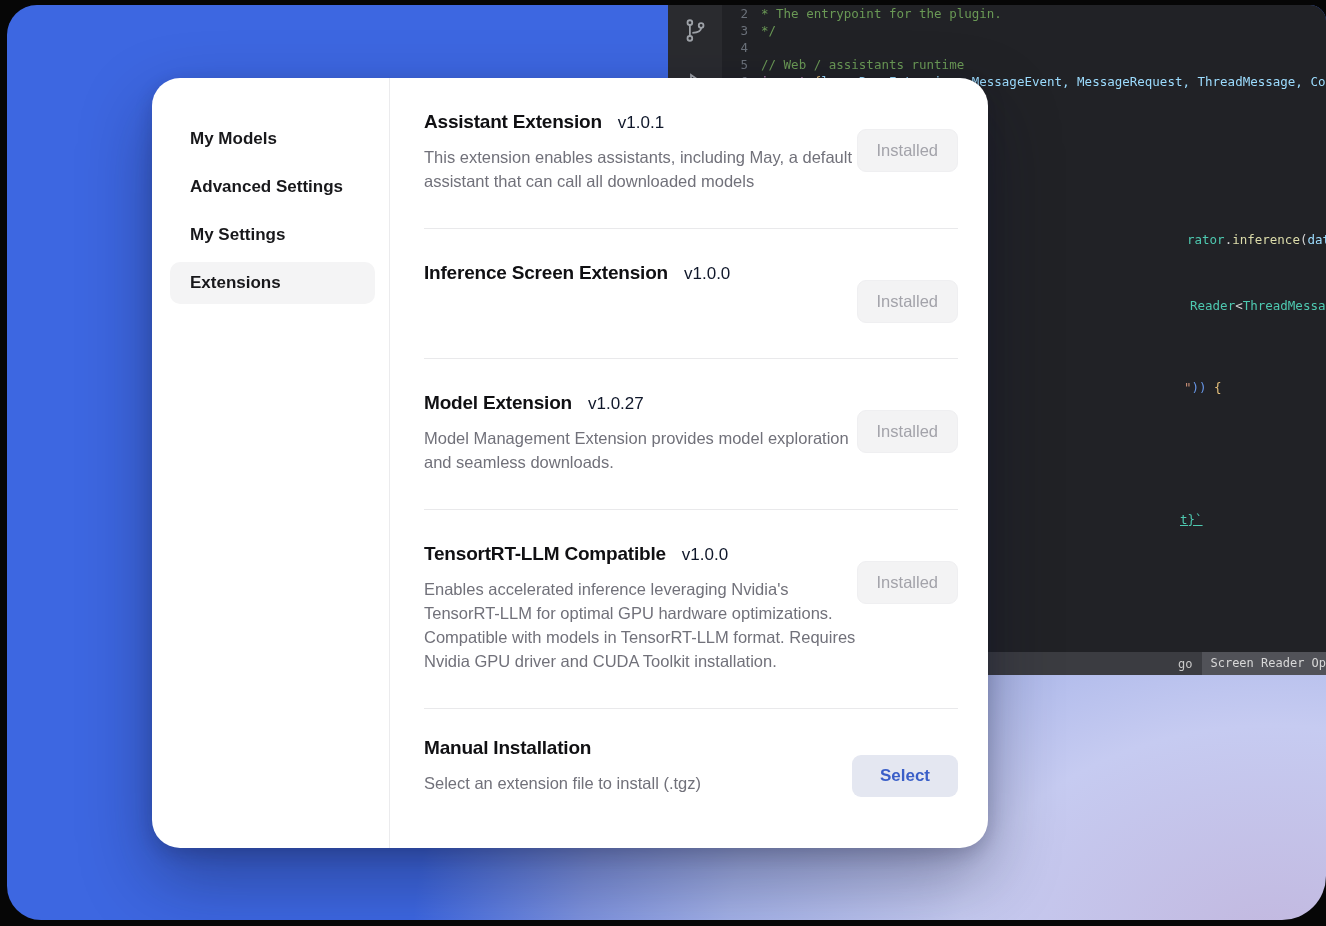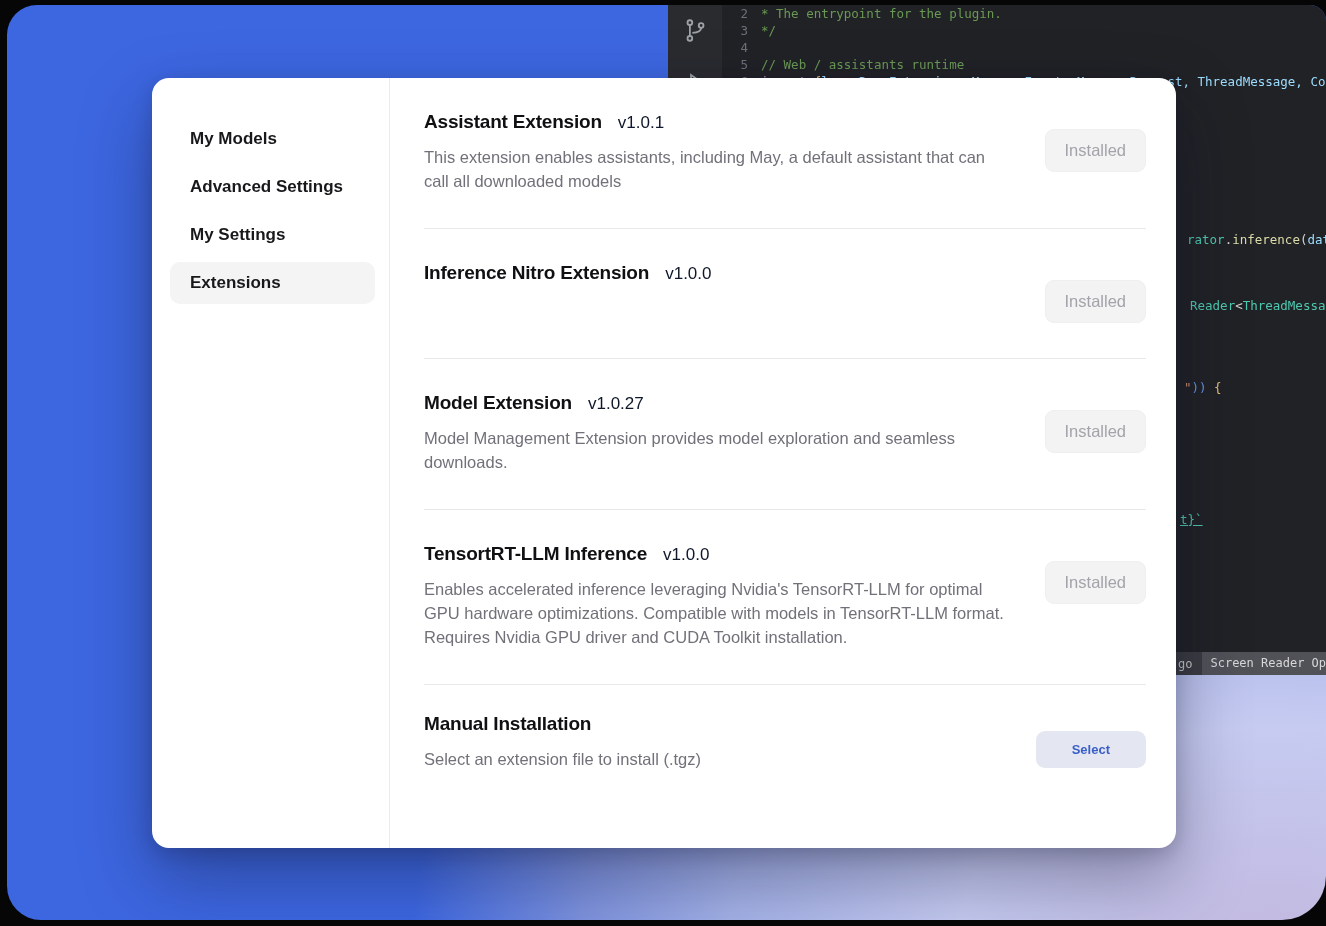--- a/index.html
+++ b/index.html
@@ -40,22 +40,22 @@
   .frag-2 { left:522px; top:293px; }
   .frag-3 { left:516px; top:375px; }
   .frag-4 { left:512px; top:507px; text-decoration:underline; color:#4EC9B0; }
   .statusbar { position:absolute; left:0; bottom:0; width:658px; height:23px;
                background:#3B3C41; display:flex; align-items:center;
                font-size:12px; color:#C9C9C9; padding-left:510px; white-space:nowrap; }
   .sb-badge { background:#515258; color:#D8D8D8; height:23px; line-height:23px;
               padding:0 8px; margin-left:10px; }
 
   
-  .modal { position:absolute; left:145px; top:73px; width:1024px; height:770px;
-           background:#FFFFFF; border-radius:17px; display:flex;
+  .modal { position:absolute; left:145px; top:73px; width:836px; height:770px;
+           background:#FFFFFF; border-radius:28px; display:flex;
            box-shadow:0 30px 70px rgba(15,18,44,.38), 0 6px 18px rgba(15,18,44,.18); }
   .sidebar { width:238px; flex:none; border-right:1px solid #EBEBED;
              padding:40px 14px 0 18px; }
   .side-item { font-size:17px; font-weight:600; color:#18181B; padding:11px 20px;
                margin-bottom:6px; border-radius:10px; cursor:pointer; }
   .side-item.selected { background:#F4F4F5; }
 
   .content { flex:1; padding:0 30px 0 34px; }
   .ext-row { display:flex; align-items:flex-start; justify-content:space-between;
              padding:33px 0 35px; border-bottom:1px solid #E9E9EB; }
@@ -64,22 +64,22 @@
   .ext-titleline { display:flex; align-items:baseline; gap:16px; margin-bottom:12px; }
   .ext-name { font-size:19px; font-weight:700; color:#101013; letter-spacing:-.2px; }
   .ext-ver { font-size:17px; font-weight:400; color:#0f172a; }
   .ext-desc { font-size:16.5px; line-height:24px; color:#71717A; }
   .link { color:#4875D1; text-decoration:none; cursor:pointer; }
 
   .btn { border:none; border-radius:9px; font-family:Liberation Sans, sans-serif; cursor:pointer;
          flex:none; margin-top:18px; }
   .btn.installed { background:#F3F3F4; border:1px solid #EFEFF1; color:#A3A3AA;
                    font-size:16.5px; font-weight:500; padding:11px 19px; }
-  .btn.select { background:#E4E7F1; color:#3A5FC8; font-size:13px; font-weight:600;
-                padding:11px 36px; }
+  .btn.select { background:#E4E7F1; color:#3A5FC8; font-size:17px; font-weight:600;
+                padding:11px 28px; }
 </style>
 </head>
 <body>
 
 <div class="canvas">
 
   <div class="vscode">
     <div class="editor">
       <div class="codeline">
         <span class="gutter">2</span>
@@ -155,42 +155,42 @@
             <span class="ext-ver">v1.0.1</span>
           </div>
           <p class="ext-desc">This extension enables assistants, including May, a default assistant that can call all downloaded models</p>
         </div>
         <button class="btn installed">Installed</button>
       </section>
 
       <section class="ext-row">
         <div class="ext-info">
           <div class="ext-titleline">
-            <span class="ext-name">Inference Nitro Extension</span>
+            <span class="ext-name">Inference Screen Extension</span>
             <span class="ext-ver">v1.0.0</span>
           </div>
         </div>
         <button class="btn installed">Installed</button>
       </section>
 
       <section class="ext-row">
         <div class="ext-info">
           <div class="ext-titleline">
             <span class="ext-name">Model Extension</span>
             <span class="ext-ver">v1.0.27</span>
           </div>
           <p class="ext-desc">Model Management Extension provides model exploration and seamless downloads.</p>
         </div>
         <button class="btn installed">Installed</button>
       </section>
 
       <section class="ext-row">
         <div class="ext-info">
           <div class="ext-titleline">
-            <span class="ext-name">TensortRT-LLM Inference</span>
+            <span class="ext-name">TensortRT-LLM Compatible</span>
             <span class="ext-ver">v1.0.0</span>
           </div>
           <p class="ext-desc">Enables accelerated inference leveraging Nvidia's TensorRT-LLM for optimal GPU hardware optimizations. Compatible with models in TensorRT-LLM format. Requires Nvidia GPU driver and CUDA Toolkit installation.</p>
         </div>
         <button class="btn installed">Installed</button>
       </section>
 
       <section class="ext-row last">
         <div class="ext-info">
           <div class="ext-titleline">

